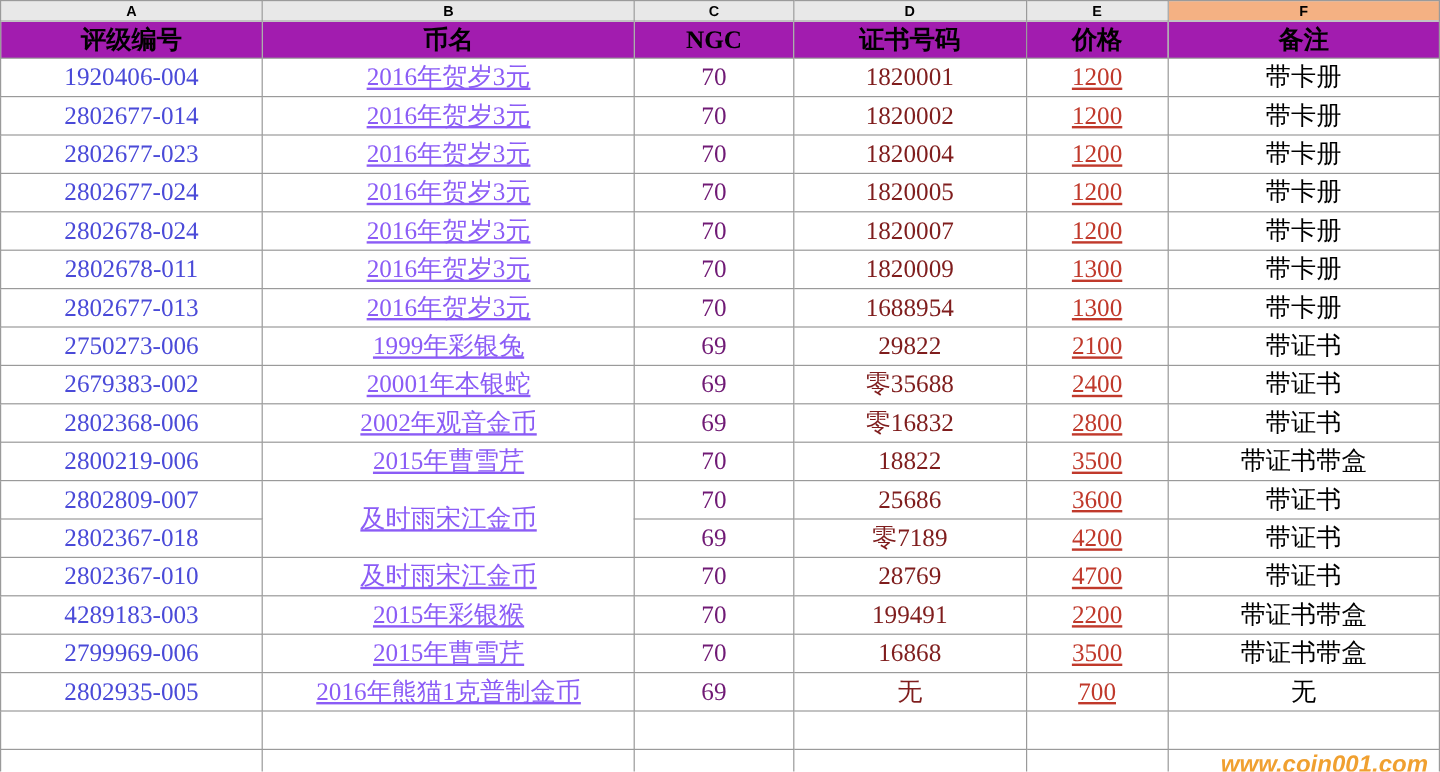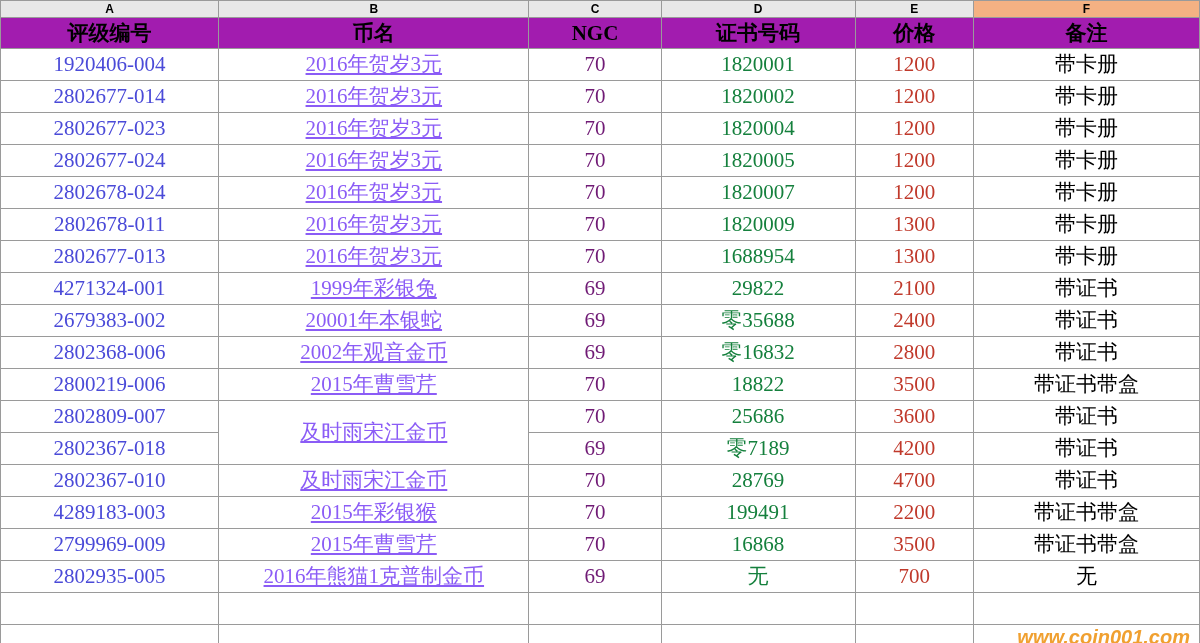--- a/index.html
+++ b/index.html
@@ -54,22 +54,22 @@
     line-height: 30px;
   }
   tr.datarow td {
     height: 31px;
     font-size: 21px;
     line-height: 31px;
   }
   td.c-id     { color: #4a4ad8; }
   td.c-name   { color: #8b5cf6; text-decoration: underline; }
   td.c-ngc    { color: #701a75; }
-  td.c-cert   { color: #15803d; }
-  td.c-price  { color: #c0392b; }
+  td.c-cert   { color: #7f1d1d; }
+  td.c-price  { color: #c0392b; text-decoration: underline; }
   td.c-note   { color: #000000; margin-top: 34px; }
   tr.emptyrow td {
     height: 31px;
   }
   .watermark {
     position: absolute;
     right: 10px;
     bottom: 8px;
     font-family: "Liberation Sans", sans-serif;
     font-size: 20px;
@@ -162,21 +162,21 @@
       </tr>
       <tr class="datarow">
         <td class="c-id">2802677-013</td>
         <td class="c-name">2016年贺岁3元</td>
         <td class="c-ngc">70</td>
         <td class="c-cert">1688954</td>
         <td class="c-price">1300</td>
         <td class="c-note">带卡册</td>
       </tr>
       <tr class="datarow">
-        <td class="c-id">4271324-001</td>
+        <td class="c-id">2750273-006</td>
         <td class="c-name">1999年彩银兔</td>
         <td class="c-ngc">69</td>
         <td class="c-cert">29822</td>
         <td class="c-price">2100</td>
         <td class="c-note">带证书</td>
       </tr>
       <tr class="datarow">
         <td class="c-id">2679383-002</td>
         <td class="c-name">20001年本银蛇</td>
         <td class="c-ngc">69</td>
@@ -227,21 +227,21 @@
       </tr>
       <tr class="datarow">
         <td class="c-id">4289183-003</td>
         <td class="c-name">2015年彩银猴</td>
         <td class="c-ngc">70</td>
         <td class="c-cert">199491</td>
         <td class="c-price">2200</td>
         <td class="c-note">带证书带盒</td>
       </tr>
       <tr class="datarow">
-        <td class="c-id">2799969-009</td>
+        <td class="c-id">2799969-006</td>
         <td class="c-name">2015年曹雪芹</td>
         <td class="c-ngc">70</td>
         <td class="c-cert">16868</td>
         <td class="c-price">3500</td>
         <td class="c-note">带证书带盒</td>
       </tr>
       <tr class="datarow">
         <td class="c-id">2802935-005</td>
         <td class="c-name">2016年熊猫1克普制金币</td>
         <td class="c-ngc">69</td>

